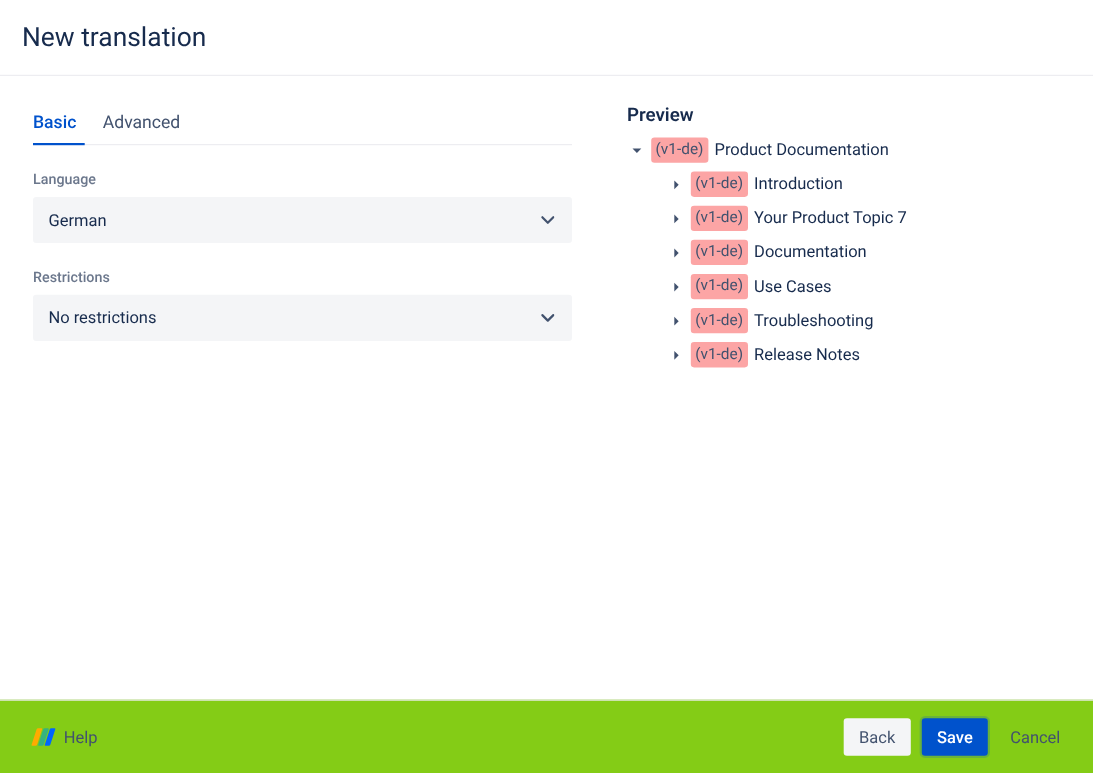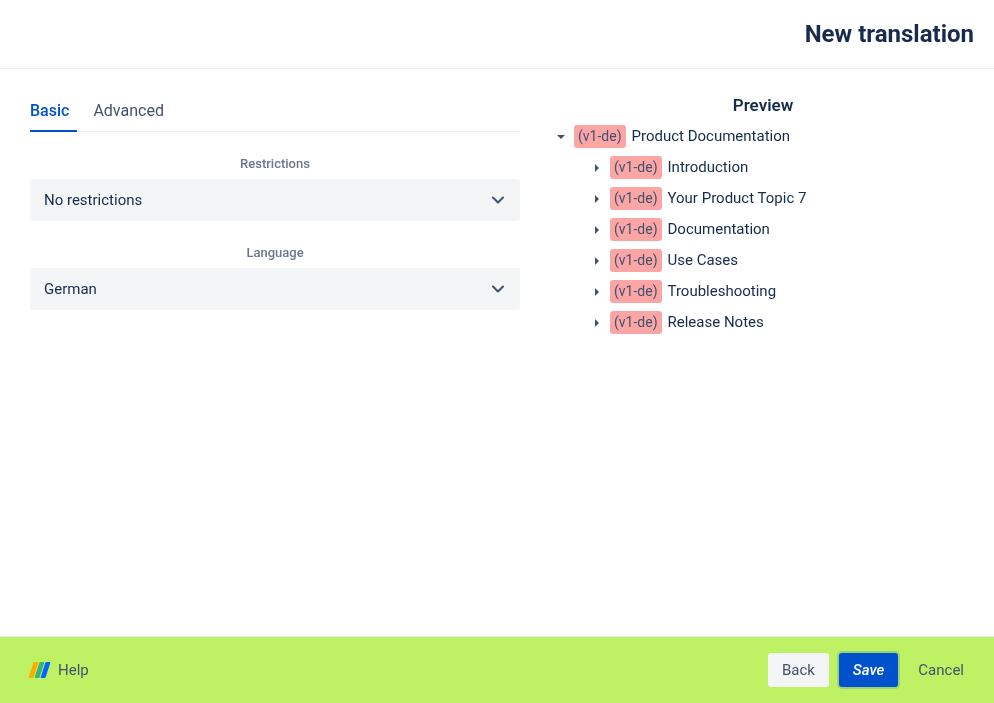--- a/index.html
+++ b/index.html
@@ -14,34 +14,32 @@
       width: 994px;
       height: 703px;
       overflow: hidden;
       position: relative;
     }
     .header {
       padding: 20px 20px 20px 20px;
     }
     .title {
       font-size: 24px;
-      font-weight: 700;
-      color: #172B4D;
-      text-align: right;
+      font-weight: 400;
+      color: #172B4D;
     }
     .divider {
       border: none;
       border-top: 1px solid #EBECF0;
       margin: 0;
     }
     .content {
       display: flex;
       padding: 26px 20px 0 30px;
-      gap: 32px;
-      text-align: center;
+      gap: 50px;
     }
     .left-column {
       width: 490px;
     }
     .tabs {
       display: flex;
       border-bottom: 1px solid #EBECF0;
       margin-bottom: 24px;
     }
     .tab {
@@ -139,21 +137,21 @@
     .footer {
       position: absolute;
       bottom: 0;
       left: 0;
       right: 0;
       border-top: 1px solid #EBECF0;
       padding: 16px 20px 16px 30px;
       display: flex;
       align-items: center;
       justify-content: space-between;
-      background: #bef264;
+      background: #84cc16;
     }
     .help-link {
       display: flex;
       align-items: center;
       gap: 8px;
       color: #42526E;
       font-size: 15px;
       cursor: pointer;
     }
     .help-icon {
@@ -187,21 +185,20 @@
     .btn-back {
       background: #F4F5F7;
       color: #42526E;
       text-align: right;
     }
     .btn-save {
       background: #0052CC;
       color: #fff;
       font-weight: 500;
       box-shadow: 0 0 0 2px rgba(0,82,204,0.2);
-      font-style: italic;
     }
     .btn-cancel {
       background: transparent;
       color: #42526E;
       padding: 8px 10px;
     }
   </style>
 </head>
 <body>
 
@@ -211,35 +208,35 @@
 <hr class="divider">
 
 <div class="content">
   <div class="left-column">
     <div class="tabs">
       <div class="tab active">Basic</div>
       <div class="tab">Advanced</div>
     </div>
 
     <div class="form-group">
-      <label class="form-label">Restrictions</label>
+      <label class="form-label">Language</label>
       <div class="select-field">
-        <span>No restrictions</span>
+        <span>German</span>
         <span class="chevron-down">
           <svg viewBox="0 0 12 8" fill="none">
               <path d="M1 1.5L6 6.5L11 1.5" stroke="#42526E" stroke-width="2" stroke-linecap="round" stroke-linejoin="round"></path>
             </svg>
         </span>
       </div>
     </div>
 
     <div class="form-group">
-      <label class="form-label">Language</label>
+      <label class="form-label">Restrictions</label>
       <div class="select-field">
-        <span>German</span>
+        <span>No restrictions</span>
         <span class="chevron-down">
           <svg viewBox="0 0 12 8" fill="none">
               <path d="M1 1.5L6 6.5L11 1.5" stroke="#42526E" stroke-width="2" stroke-linecap="round" stroke-linejoin="round"></path>
             </svg>
         </span>
       </div>
     </div>
   </div>
 
   <div class="right-column">

